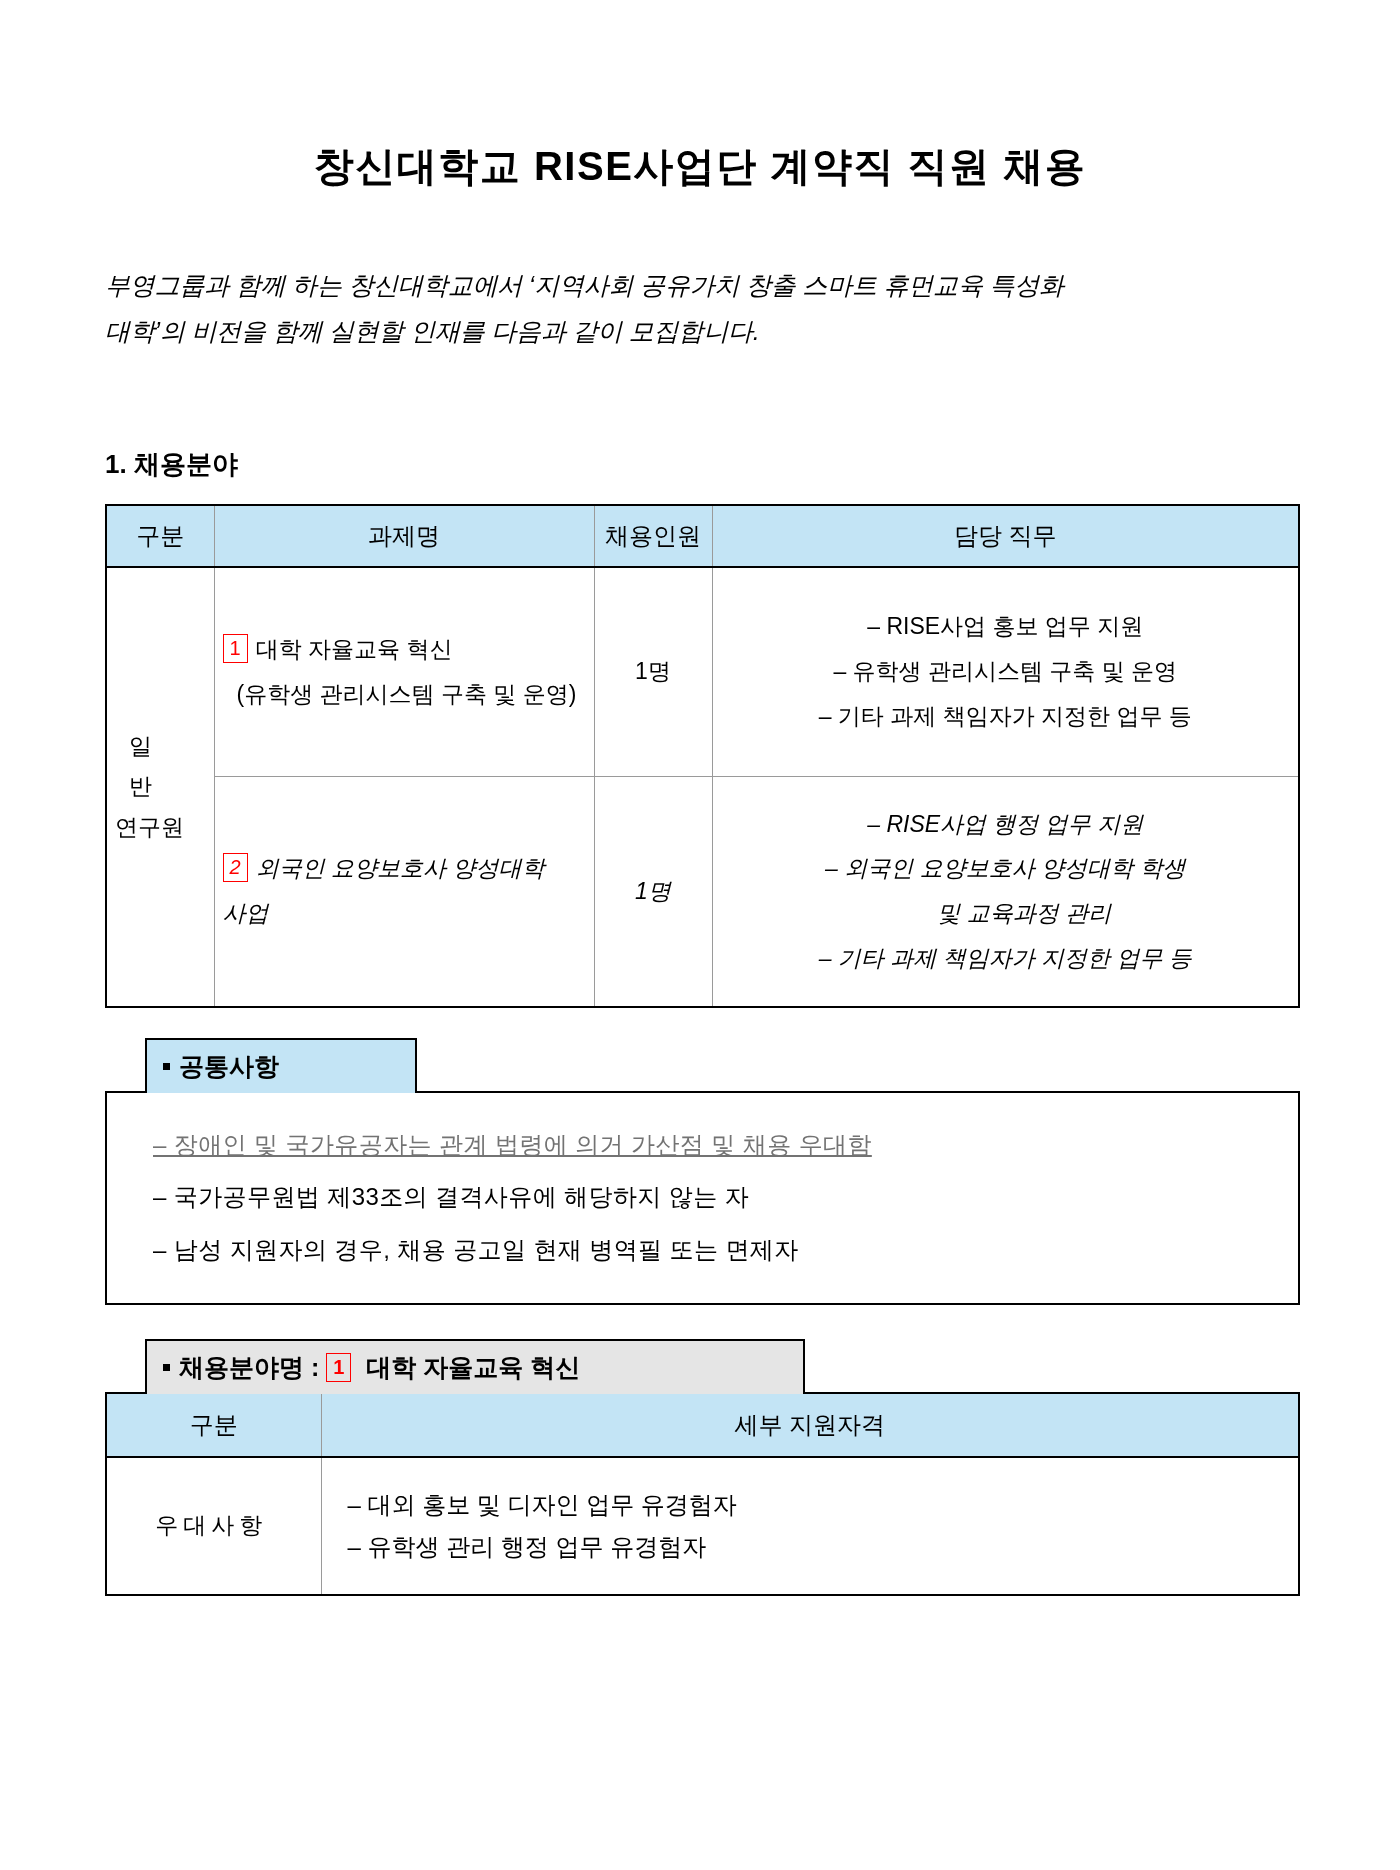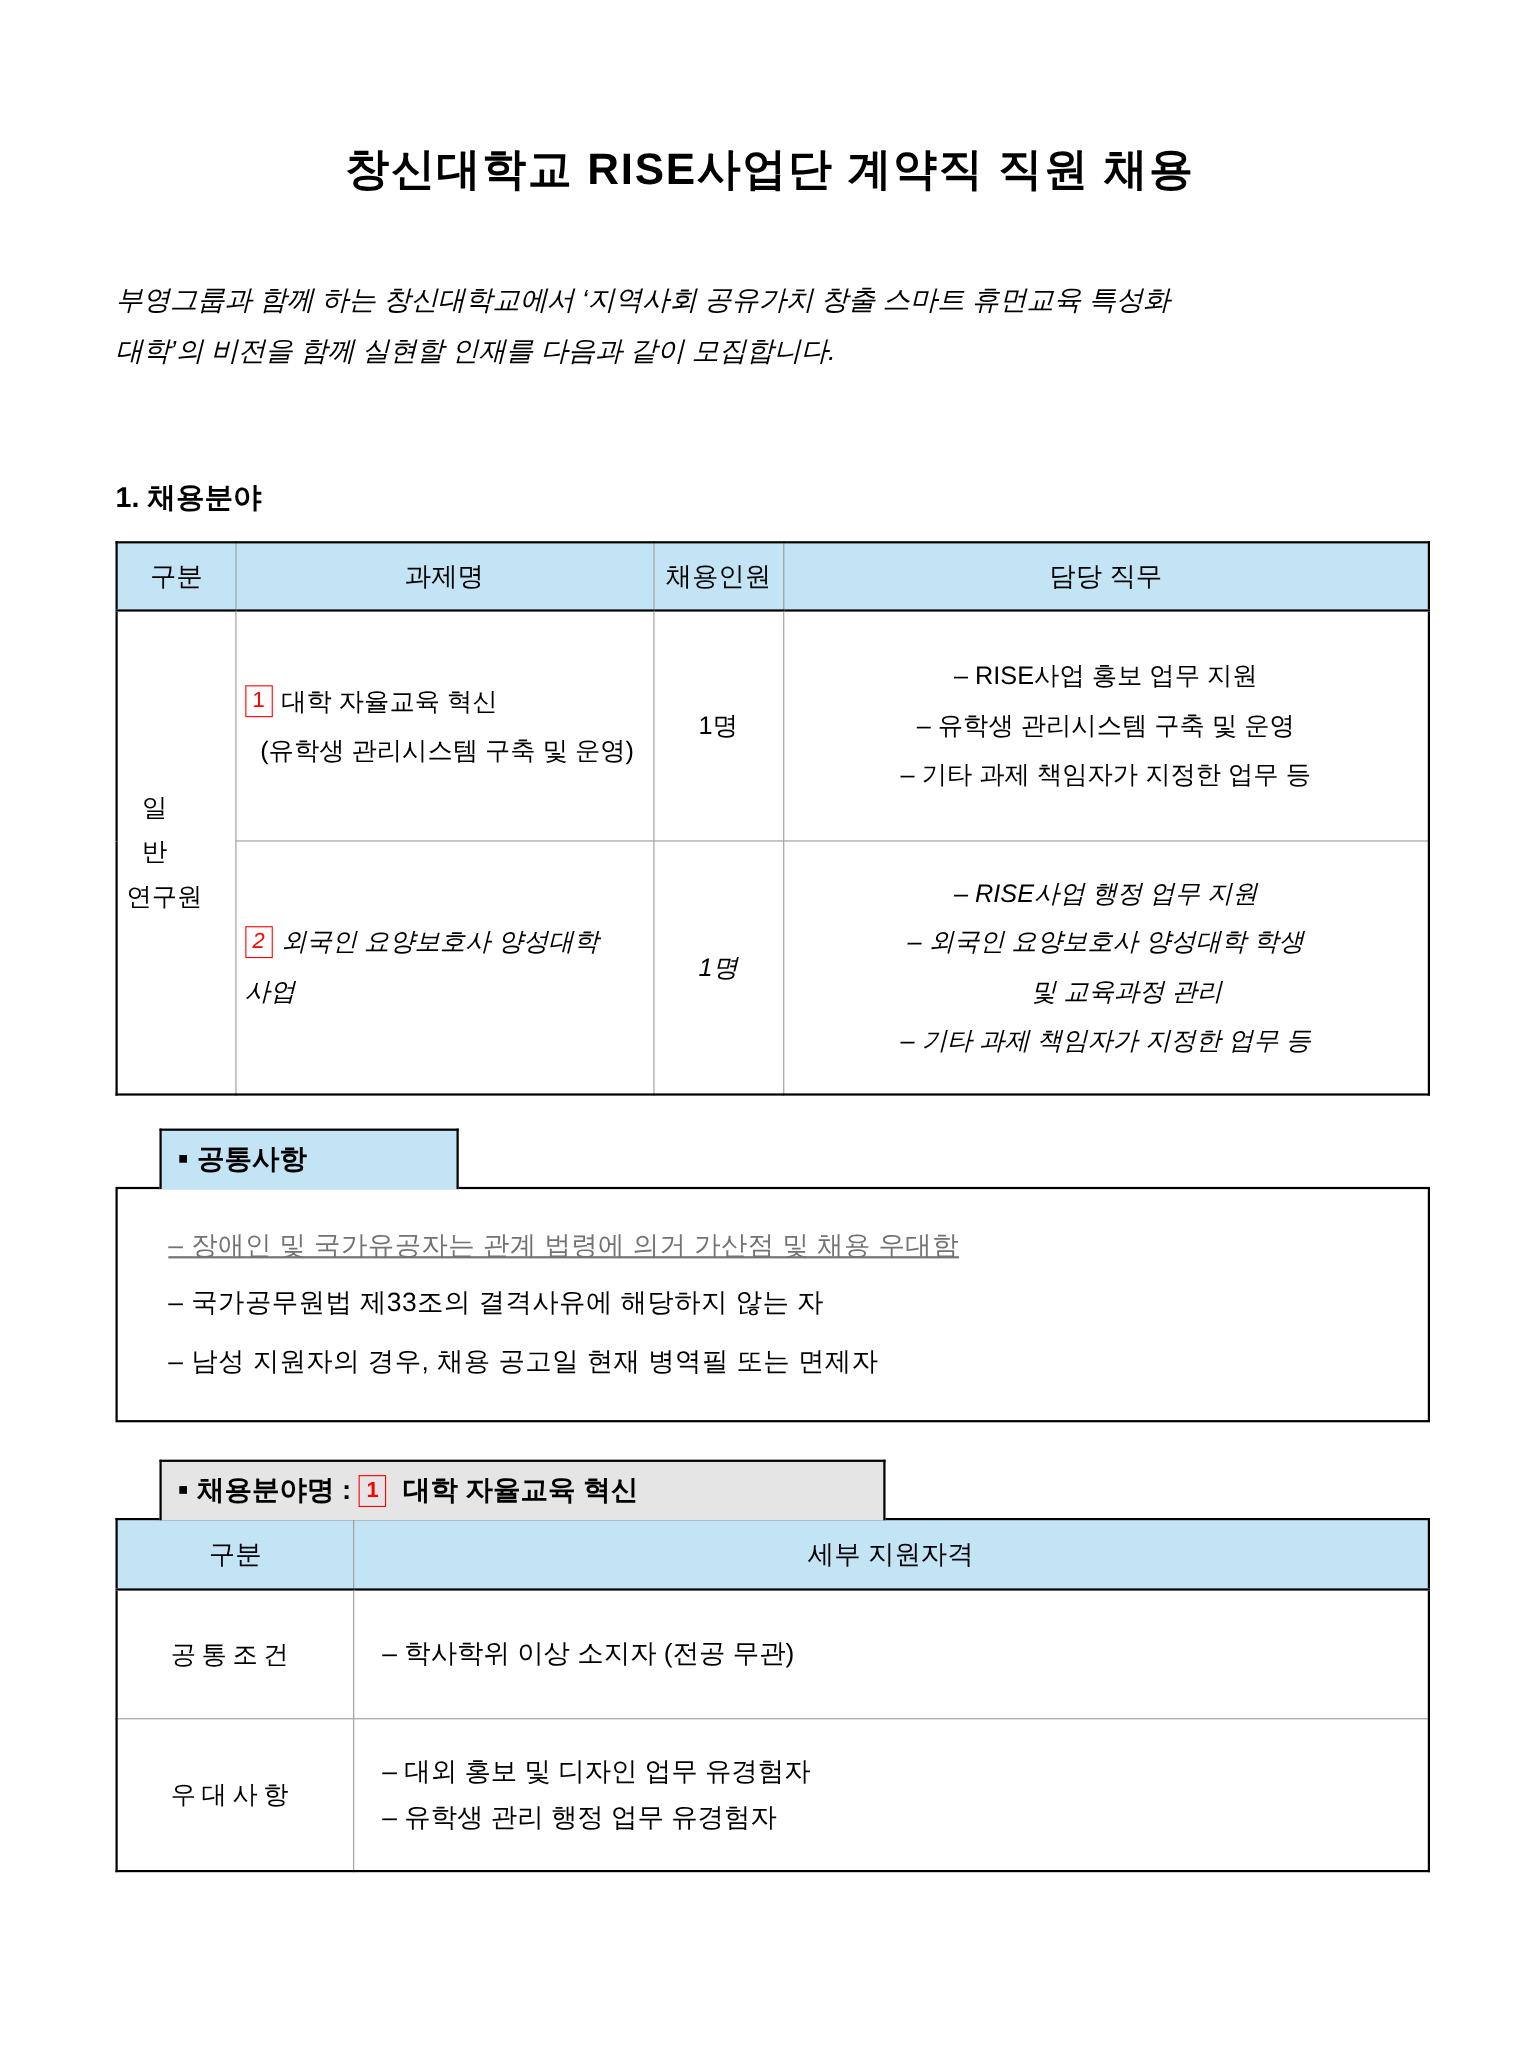--- a/index.html
+++ b/index.html
@@ -19,21 +19,21 @@
     padding: 0;
     position: relative;
   }
 
   
   .doc-title {
     text-align: center;
     font-size: 40px;
     font-weight: bold;
     letter-spacing: 1.5px;
-    margin: 0;
+    margin: 12px;
     padding-top: 130px;
     line-height: 1.2;
   }
 
   
   .intro {
     margin: 72px 105px 0 105px;
     font-size: 25px;
     line-height: 1.85;
     letter-spacing: -0.2px;
@@ -253,26 +253,20 @@
   </div>
 
   <table class="qual">
     <thead>
       <tr>
         <th style="width:215px">구분</th>
         <th>세부 지원자격</th>
       </tr>
     </thead>
     <tbody>
-      <tr style="height:118px">
-        <td class="k">공통조건</td>
-        <td class="v">
-          <span class="d">– 학사학위 이상 소지자 (전공 무관)</span>
-        </td>
-      </tr>
       <tr style="height:138px">
         <td class="k">우대사항</td>
         <td class="v">
           <span class="d">– 대외 홍보 및 디자인 업무 유경험자</span>
           <span class="d">– 유학생 관리 행정 업무 유경험자</span>
         </td>
       </tr>
     </tbody>
   </table>
 

